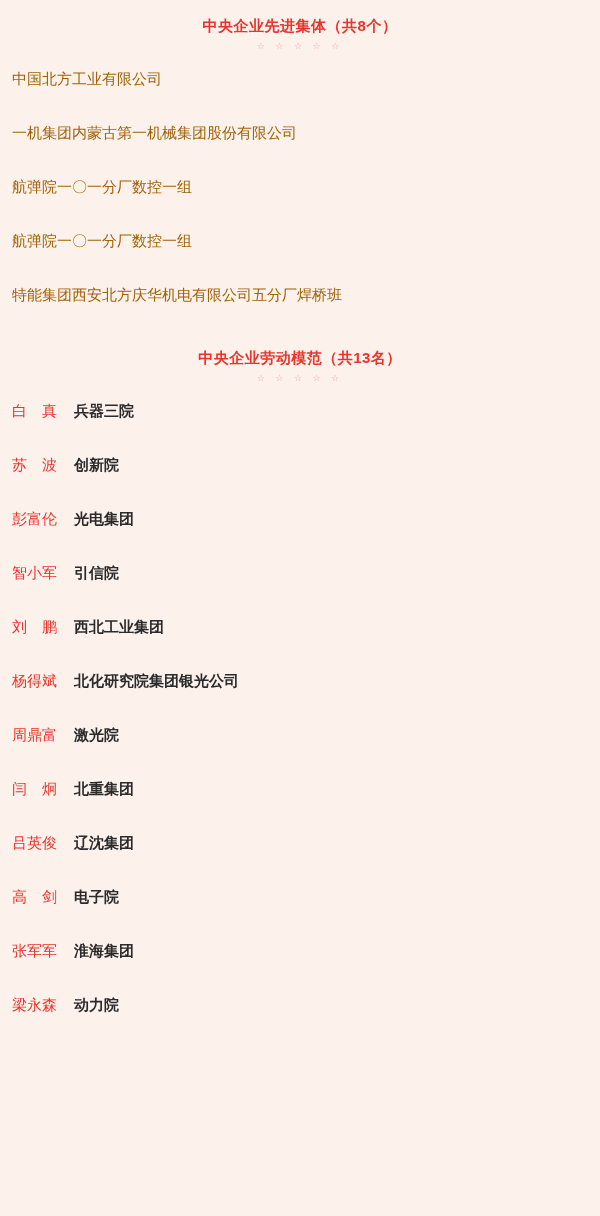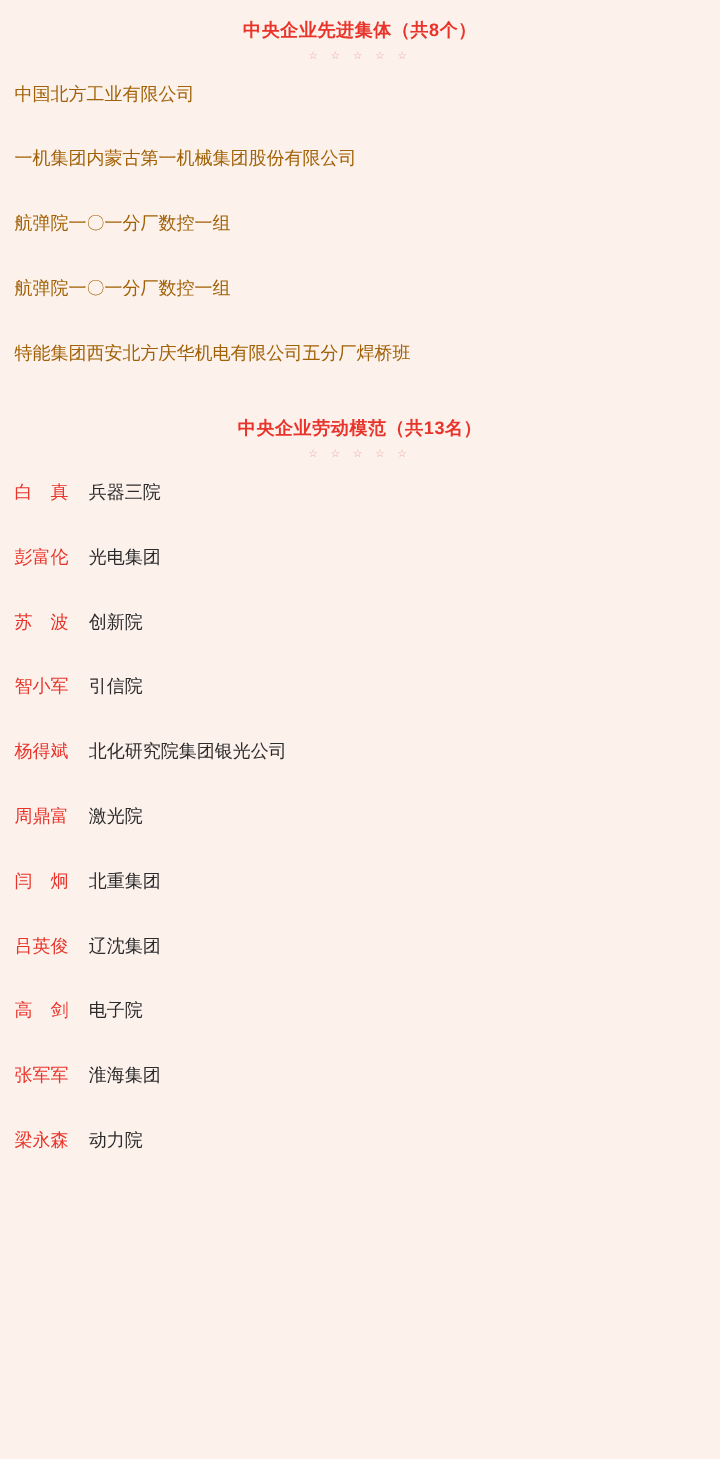--- a/index.html
+++ b/index.html
@@ -61,20 +61,21 @@
   .entry .person-name {
     color: #e8342a;
     font-weight: normal;
     font-size: 15px;
     display: inline-block;
     min-width: 62px;
   }
   .entry .person-unit {
     color: #2b2b2b;
     font-size: 15px;
+    font-weight: bold;
   }
   .spacer {
     height: 10px;
   }
 </style>
 </head>
 <body>
 
 <div class="page">
 
@@ -97,27 +98,30 @@
   <div class="section">
     <div class="section-header">
       <div class="section-title">中央企业劳动模范（共13名）</div>
       <div class="stars">☆ ☆ ☆ ☆ ☆</div>
     </div>
     <ul class="entry-list">
       <li class="entry">
         <span class="person-name">白　真</span><span class="person-unit">兵器三院</span>
       </li>
       <li class="entry">
+        <span class="person-name">苏　波</span><span class="person-unit">创新院</span>
+      </li>
+      <li class="entry">
         <span class="person-name">彭富伦</span><span class="person-unit">光电集团</span>
       </li>
       <li class="entry">
-        <span class="person-name">苏　波</span><span class="person-unit">创新院</span>
+        <span class="person-name">智小军</span><span class="person-unit">引信院</span>
       </li>
       <li class="entry">
-        <span class="person-name">智小军</span><span class="person-unit">引信院</span>
+        <span class="person-name">刘　鹏</span><span class="person-unit">西北工业集团</span>
       </li>
       <li class="entry">
         <span class="person-name">杨得斌</span><span class="person-unit">北化研究院集团银光公司</span>
       </li>
       <li class="entry">
         <span class="person-name">周鼎富</span><span class="person-unit">激光院</span>
       </li>
       <li class="entry">
         <span class="person-name">闫　炯</span><span class="person-unit">北重集团</span>
       </li>

